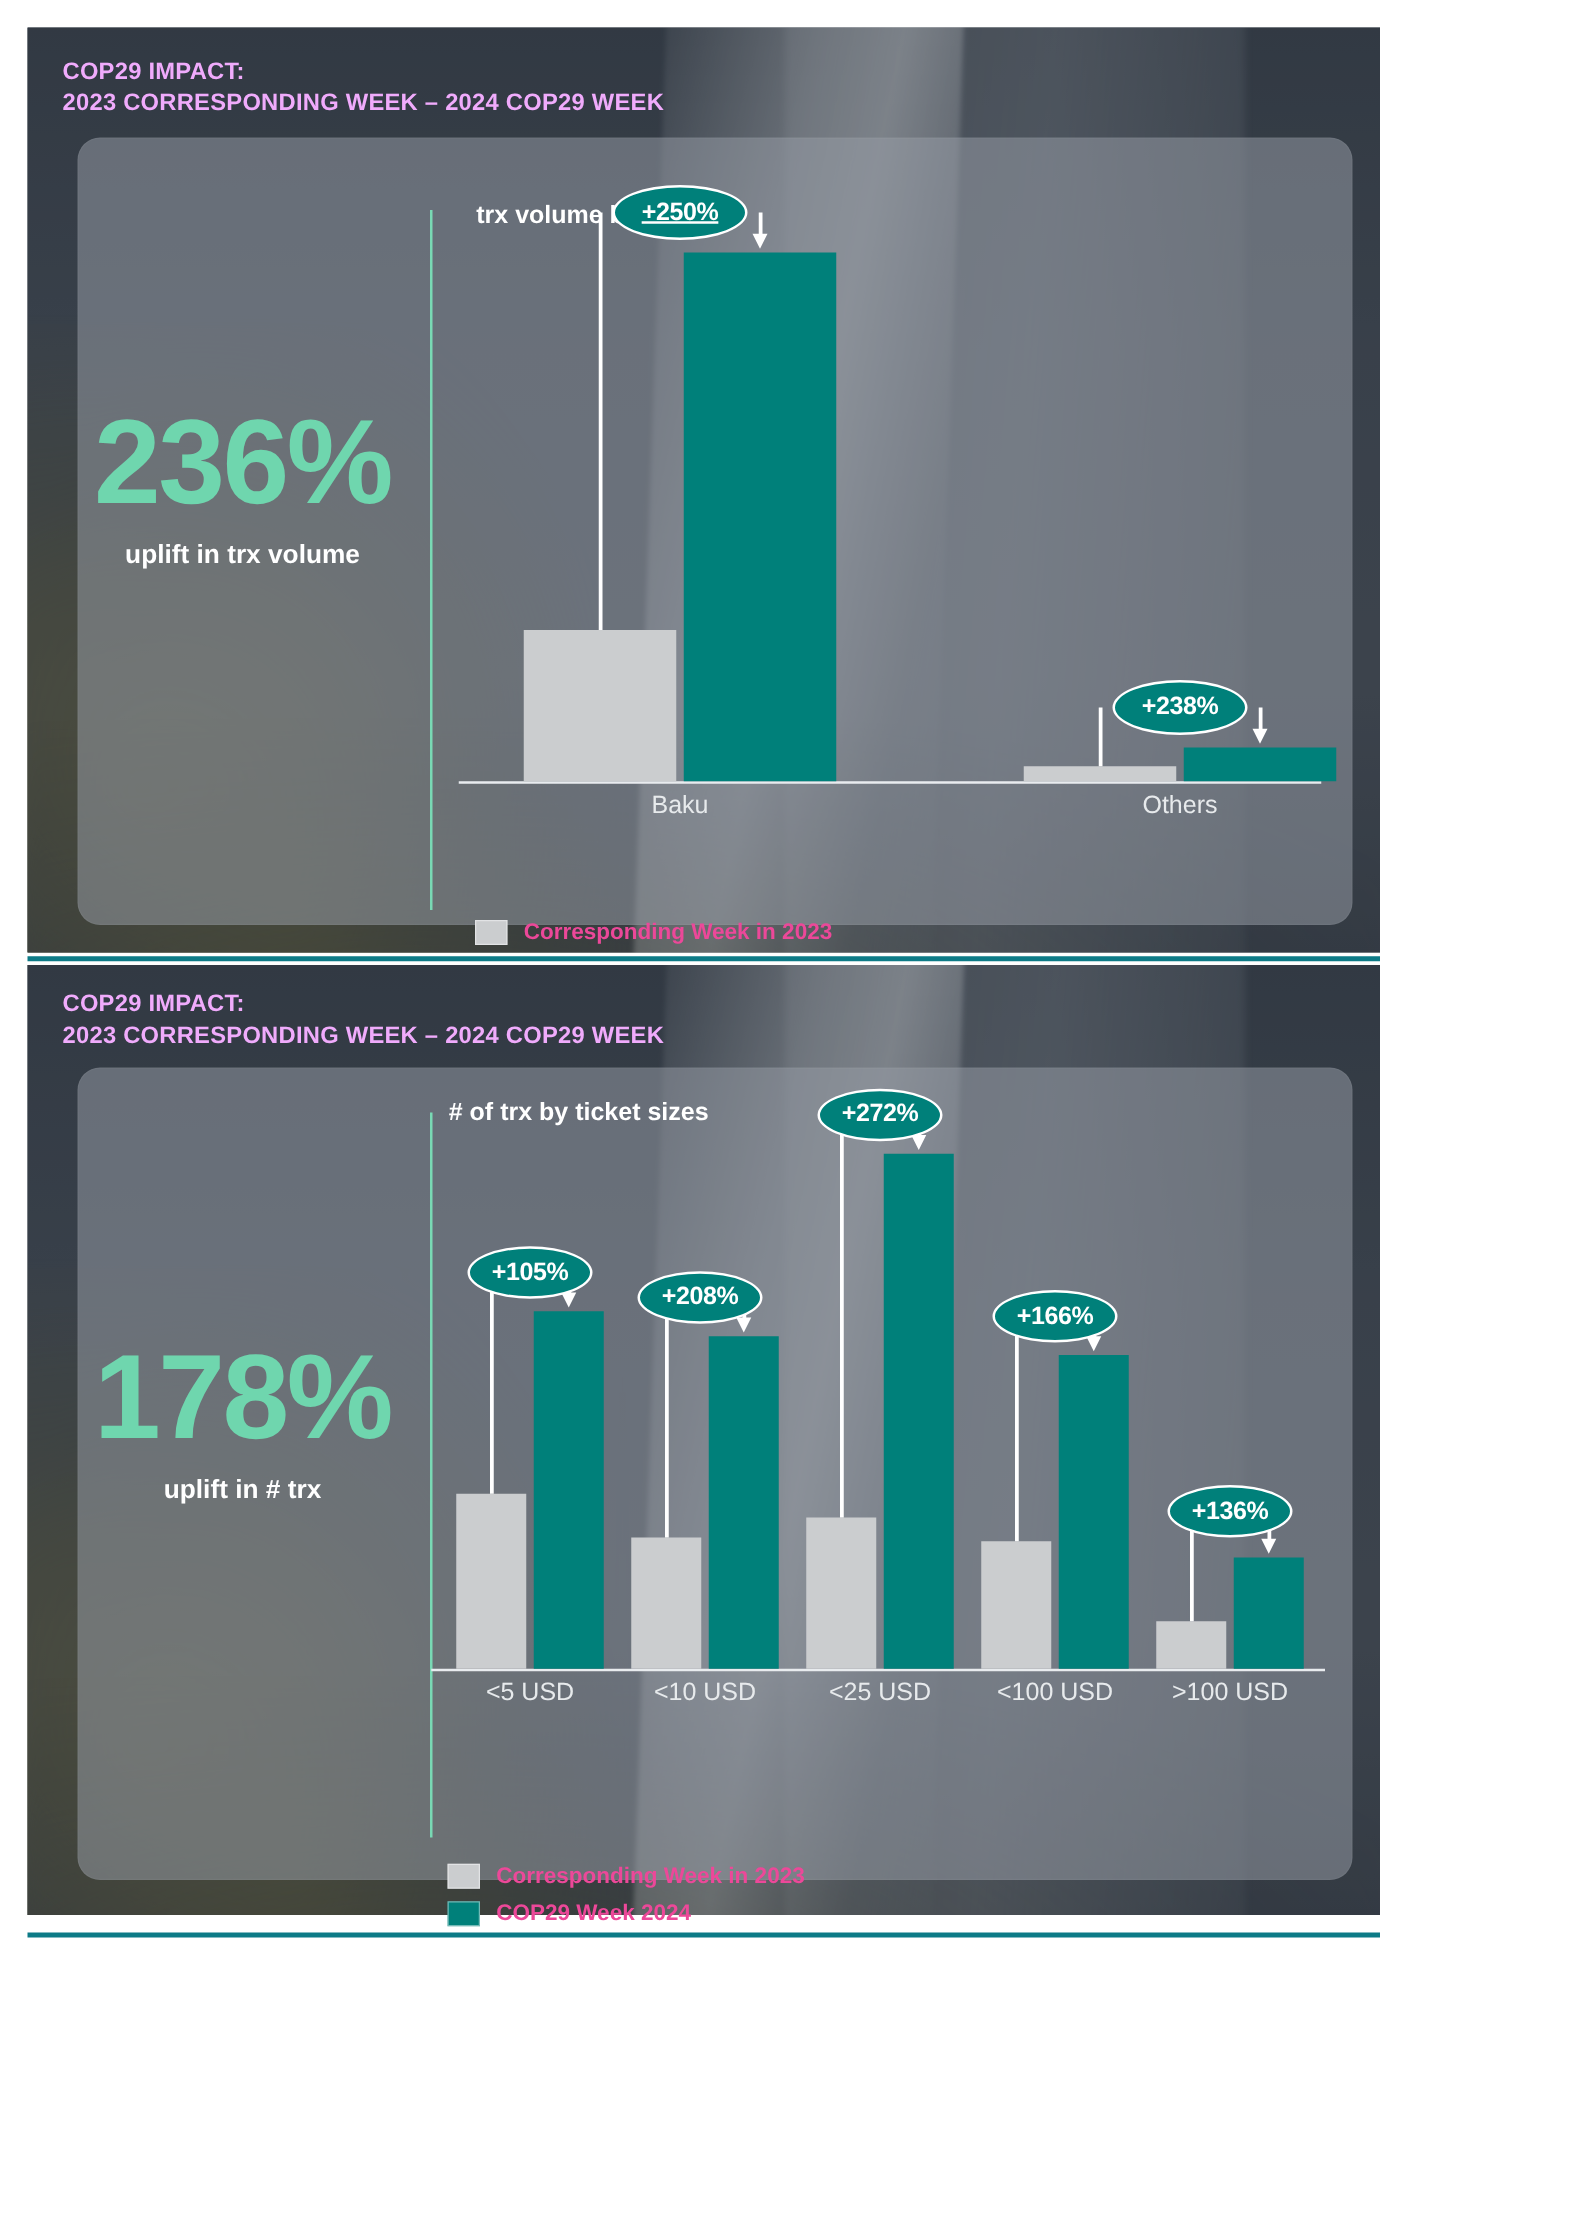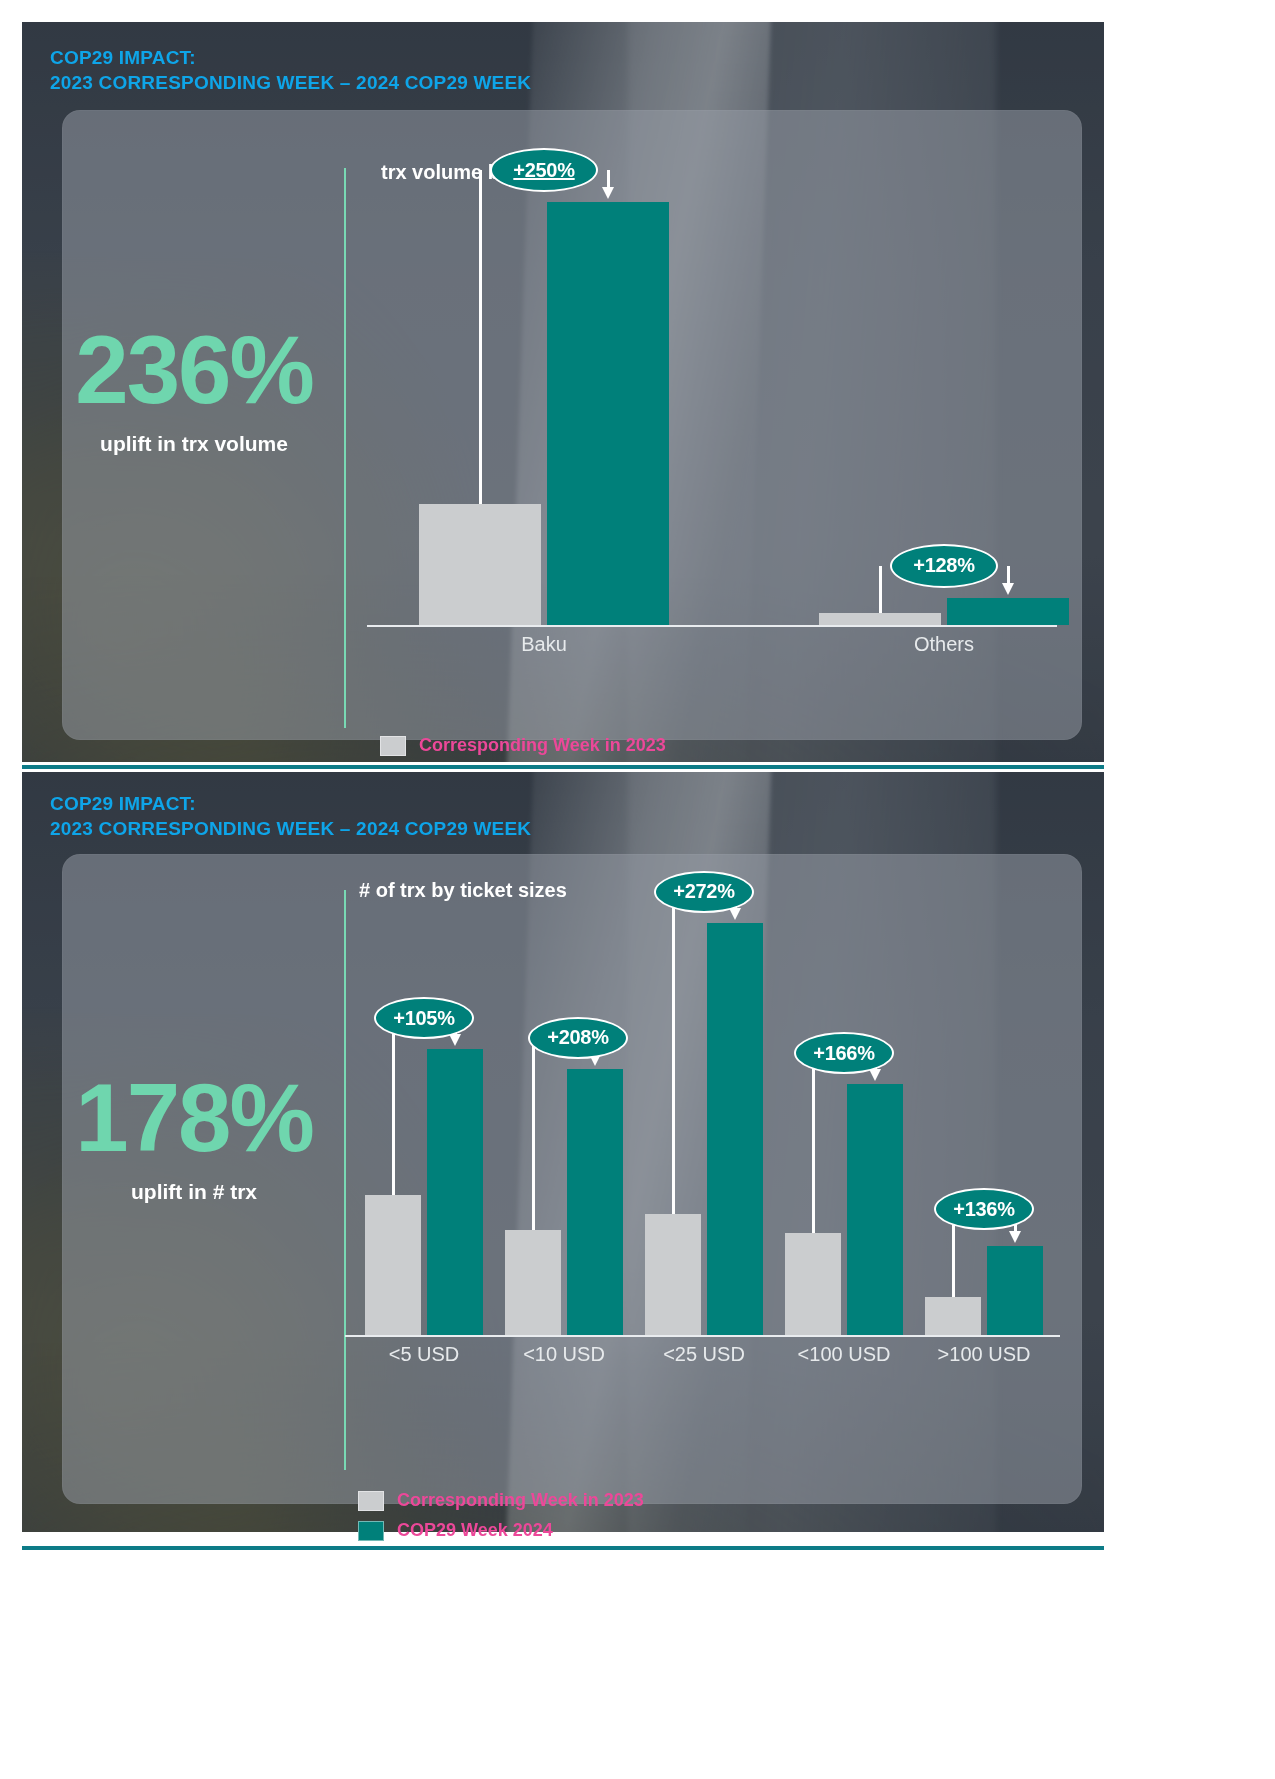--- a/index.html
+++ b/index.html
@@ -27,21 +27,21 @@
       radial-gradient(ellipse at 48% 88%,rgba(108,104,58,.48) 0%,rgba(70,70,44,.16) 50%,rgba(0,0,0,0) 75%),
       radial-gradient(ellipse at 8% 45%,rgba(96,94,56,.40) 0%,rgba(0,0,0,0) 68%);
     filter:blur(4px);}
   .photo .foliage2{position:absolute;left:0;bottom:-6%;width:100%;height:30%;
     background:radial-gradient(ellipse at 30% 100%,rgba(96,92,54,.40) 0%,rgba(50,52,40,.10) 55%,rgba(0,0,0,0) 80%);
     filter:blur(6px);}
   .photo .tint{position:absolute;inset:0;background:rgba(40,48,58,.42);}
 
   
   .slide-title{position:absolute;left:28px;font-size:19px;line-height:1.30;font-weight:bold;
-    color:#0ea5e9;letter-spacing:.2px;white-space:pre-line;z-index:6;}
+    color:#f0abfc;letter-spacing:.2px;white-space:pre-line;z-index:6;}
   #slide1 .slide-title{top:24px;}
   #slide2 .slide-title{top:20px;}
 
   
   .card{position:absolute;border-radius:18px;background:rgba(152,158,166,.52);
     box-shadow:inset 0 0 0 1px rgba(255,255,255,.04);overflow:hidden;z-index:4;}
   #slide1 .card{left:40px;top:88px;width:1020px;height:630px;}
   #slide2 .card{left:40px;top:82px;width:1020px;height:650px;}
 
   
@@ -139,21 +139,21 @@
           </div>
           <div class="leader" style="left: 111.5px; top: 13.2903px; height: 333.935px;"></div>
           <div class="arrow" style="left: 239.5px; top: 13.2903px; height: 18px;"></div>
           <div class="badge" style="left: 123px; top: -8.70968px; width: 108px; height: 44px; text-decoration: underline;">+250%</div>
           <div class="group" style="left: 452px; width: 250px; height: 468px;">
             <div class="bar prev" style="left: 0px; width: 122px; height: 12.0774px;"></div>
             <div class="bar cur" style="left: 128px; width: 122px; height: 27.1742px;"></div>
           </div>
           <div class="leader" style="left: 511.5px; top: 408.826px; height: 47.0968px;"></div>
           <div class="arrow" style="left: 639.5px; top: 408.826px; height: 18px;"></div>
-          <div class="badge" style="left: 523px; top: 386.826px; width: 108px; height: 44px;">+128%</div>
+          <div class="badge" style="left: 523px; top: 386.826px; width: 108px; height: 44px;">+238%</div>
         </div>
     <div class="tick" style="left: 38px; width: 278px;">Baku</div>
         <div class="tick" style="left: 438px; width: 278px;">Others</div>
       </div>
 
     <div class="legend" id="legend1">
       <div class="legend-row">
         <span class="swatch sw-prev"></span>
         <span class="legend-label">Corresponding Week in 2023</span>
       </div>
@@ -196,21 +196,21 @@
         </div>
         <div class="leader" style="left: 46.5px; top: 143.483px; height: 176.931px;"></div>
         <div class="arrow" style="left: 108.5px; top: 143.483px; height: 17px;"></div>
         <div class="badge" style="left: 29px; top: 122.483px; width: 100px; height: 42px;">+105%</div>
         <div class="group" style="left: 160px; width: 118px; height: 460px;">
           <div class="bar prev" style="left: 0px; width: 56px; height: 104.69px;"></div>
           <div class="bar cur" style="left: 62px; width: 56px; height: 266.483px;"></div>
         </div>
         <div class="leader" style="left: 186.5px; top: 162.517px; height: 192.793px;"></div>
         <div class="arrow" style="left: 248.5px; top: 162.517px; height: 17px;"></div>
-        <div class="badge" style="left: 183px; top: 141.517px; width: 100px; height: 42px;">+208%</div>
+        <div class="badge" style="left: 165px; top: 141.517px; width: 100px; height: 42px;">+208%</div>
         <div class="group" style="left: 300px; width: 118px; height: 460px;">
           <div class="bar prev" style="left: 0px; width: 56px; height: 120.552px;"></div>
           <div class="bar cur" style="left: 62px; width: 56px; height: 412.414px;"></div>
         </div>
         <div class="leader" style="left: 326.5px; top: 16.5862px; height: 322.862px;"></div>
         <div class="arrow" style="left: 388.5px; top: 16.5862px; height: 17px;"></div>
         <div class="badge" style="left: 309px; top: -4.41379px; width: 100px; height: 42px;">+272%</div>
         <div class="group" style="left: 440px; width: 118px; height: 460px;">
           <div class="bar prev" style="left: 0px; width: 56px; height: 101.517px;"></div>
           <div class="bar cur" style="left: 62px; width: 56px; height: 250.621px;"></div>

